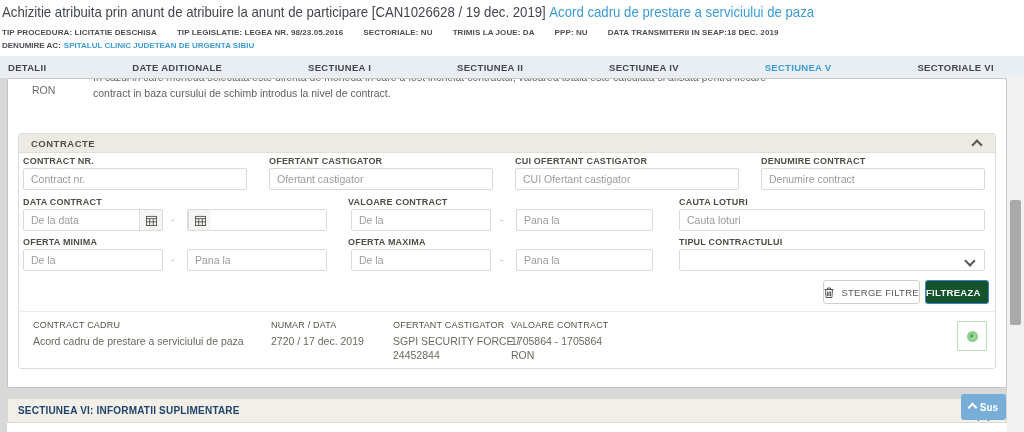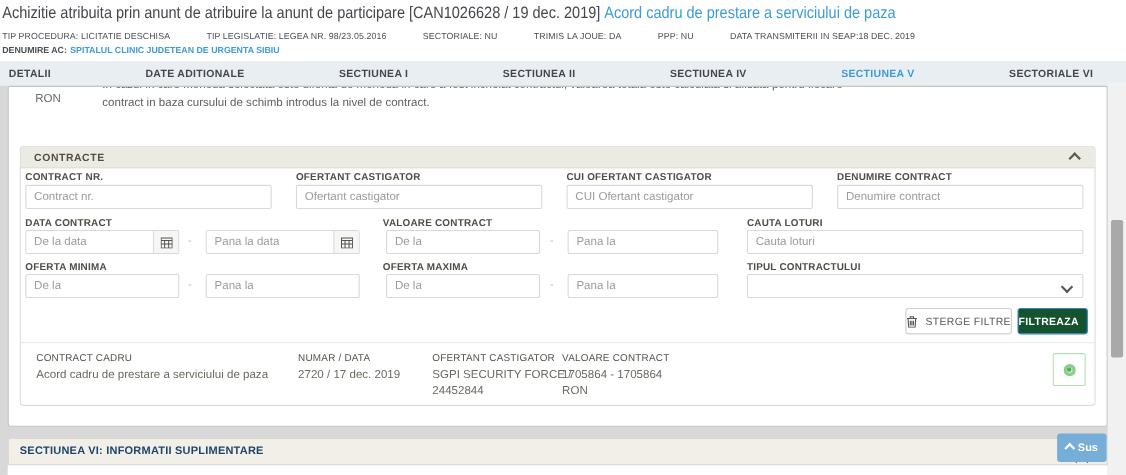--- a/index.html
+++ b/index.html
@@ -6,21 +6,21 @@
   body{
     position:relative;width:1024px;height:432px;overflow:hidden;
     background:#d8d8d8;font-family:"Liberation Sans",sans-serif;
     -webkit-font-smoothing:antialiased;
   }
   
   .header{position:absolute;left:0;top:0;width:1024px;height:56px;background:#fff;padding-left:32px;}
   .title{position:absolute;left:2px;top:3px;font-size:15px;color:#43474c;white-space:nowrap;
          transform:scaleX(0.88);transform-origin:0 0;}
   .title .title-link{color:#3d9bd5;margin-left:4px;cursor:pointer;}
-  .meta-row{position:absolute;left:2px;top:28px;display:flex;gap:33px;font-size:8px;font-weight:normal;
+  .meta-row{position:absolute;left:2px;top:28px;display:flex;gap:20px;font-size:8px;font-weight:bold;
             color:#4a4e53;white-space:nowrap;letter-spacing:0.1px;}
   .denumire-row{position:absolute;left:2px;top:41px;font-size:8px;font-weight:bold;color:#4a4e53;}
   .denumire-row .ac-link{color:#3d9bd5;margin-left:3px;cursor:pointer;}
   
   .tabbar{position:absolute;left:0;top:56px;width:1024px;height:22px;background:#e9eef3;
           display:flex;justify-content:space-between;align-items:center;
           padding:0 30px 0 8px;box-sizing:border-box;
           font-size:9.5px;font-weight:bold;color:#43474c;letter-spacing:0.3px;}
   .tab{position:relative;cursor:pointer;white-space:nowrap;}
   .tab.active{color:#3d9bd5;}
@@ -139,21 +139,20 @@
             <rect x="0.5" y="1.5" width="11" height="10" fill="none" stroke="#56544c"></rect>
             <line x1="0.5" y1="4" x2="11.5" y2="4" stroke="#56544c"></line>
             <line x1="4" y1="4" x2="4" y2="11.5" stroke="#56544c"></line>
             <line x1="8" y1="4" x2="8" y2="11.5" stroke="#56544c"></line>
             <line x1="0.5" y1="7.5" x2="11.5" y2="7.5" stroke="#56544c"></line>
           </svg>
       </span>
     </div>
     <div class="dash" style="left:152px;top:80px">-</div>
     <div class="date-wrap" style="left:168px;top:75px;width:140px">
-      <input placeholder="Pana la data" style="">
       <span class="date-addon">
         <svg width="11" height="11" viewBox="0 0 12 12">
             <rect x="0.5" y="1.5" width="11" height="10" fill="none" stroke="#56544c"></rect>
             <line x1="0.5" y1="4" x2="11.5" y2="4" stroke="#56544c"></line>
             <line x1="4" y1="4" x2="4" y2="11.5" stroke="#56544c"></line>
             <line x1="8" y1="4" x2="8" y2="11.5" stroke="#56544c"></line>
             <line x1="0.5" y1="7.5" x2="11.5" y2="7.5" stroke="#56544c"></line>
           </svg>
       </span>
     </div>

